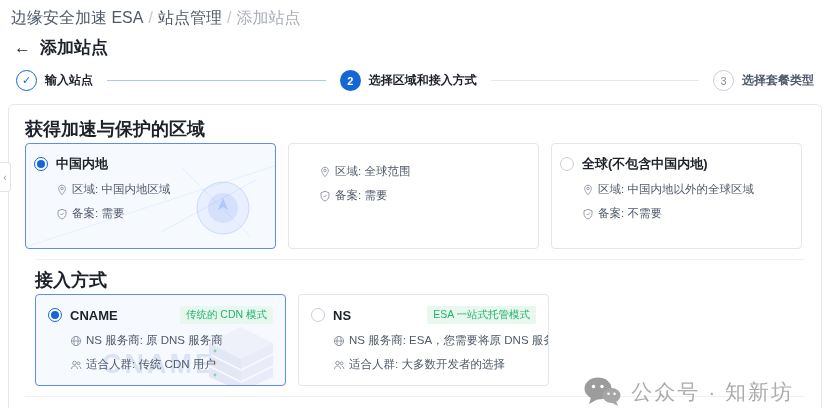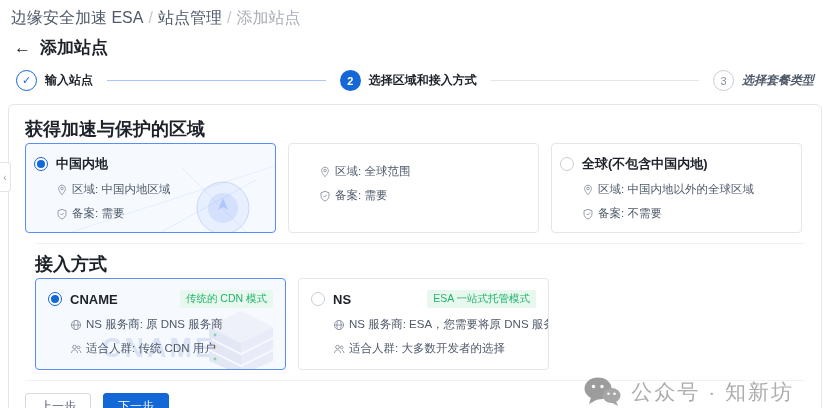--- a/index.html
+++ b/index.html
@@ -18,32 +18,32 @@
   .page-title { font-size:17px; font-weight:700; }
   
   .steps { display:flex; align-items:center; padding:11px 16px 6px 16px; }
   .step { display:flex; align-items:center; gap:8px; flex:none; }
   .step-circle { width:21px; height:21px; border-radius:50%; display:flex;
     align-items:center; justify-content:center; font-size:11px; flex:none; }
   .step-circle.done { border:1px solid #1467D6; color:#1467D6; background:#fff; }
   .step-circle.current { background:#1467D6; color:#fff; font-weight:700; }
   .step-circle.pending { border:1px solid #C9CDD4; color:#86909C; background:#fff; }
   .step-label { font-size:12px; font-weight:700; color:#1D2129; white-space:nowrap; }
-  .step-label.pending { color:#4E5969;font-style:italic; }
+  .step-label.pending { color:#4E5969; }
   .connector { height:1px; margin:0 14px; }
   .connector.c1 { flex:1.05; background:#A8C7FA; }
   .connector.c2 { flex:1; background:#E5E6EB; }
   
   .panel { margin:7px 8px 0 8px; border:1px solid #E5E6EB; border-radius:6px;
     padding:12px 16px 0 16px; height:340px; background:#fff; }
   .section-title { font-size:18px; font-weight:700; color:#1D2129; height:16px; }
   .cards { display:flex; gap:12px; margin-top:10px; }
   .card { position:relative; width:251px; border:1px solid #E5E6EB; border-radius:4px;
     padding:11px 12px 0 12px; background:#fff; overflow:hidden; cursor:pointer; flex:none; }
-  .card.region { height:90px;padding-left:8px; }
+  .card.region { height:106px;padding-left:8px; }
   .card.access { height:92px; }
   .card.selected { border-color:#5C8DF6; background:#F6FAFF; }
   .card-head { display:flex; align-items:center; gap:8px; position:relative; z-index:2; }
   .card-title { font-size:13px; font-weight:700; color:#1D2129; }
   .badge { margin-left:auto; font-size:10.5px; color:#23B26D; background:#E8F8EE;
     padding:2px 6px; border-radius:2px; white-space:nowrap; }
   .radio { width:14px; height:14px; border-radius:50%; border:1px solid #C9CDD4;
     background:#fff; position:relative; flex:none; cursor:pointer; }
   .radio.on { border-color:#1467D6; }
   .radio.on::after { content:""; position:absolute; inset:2px; border-radius:50%; background:#1467D6; }

